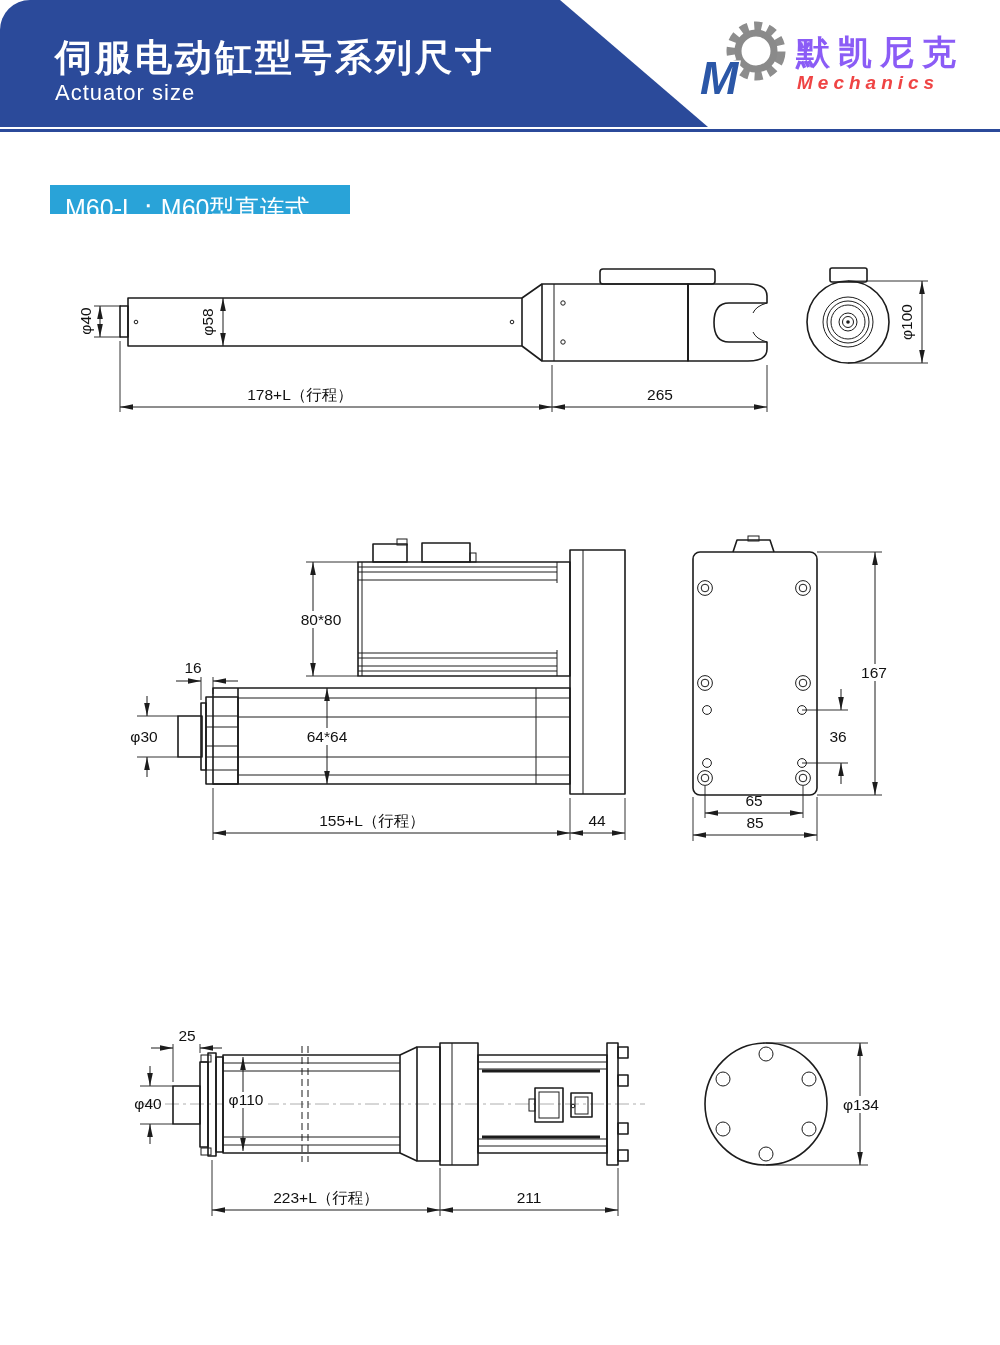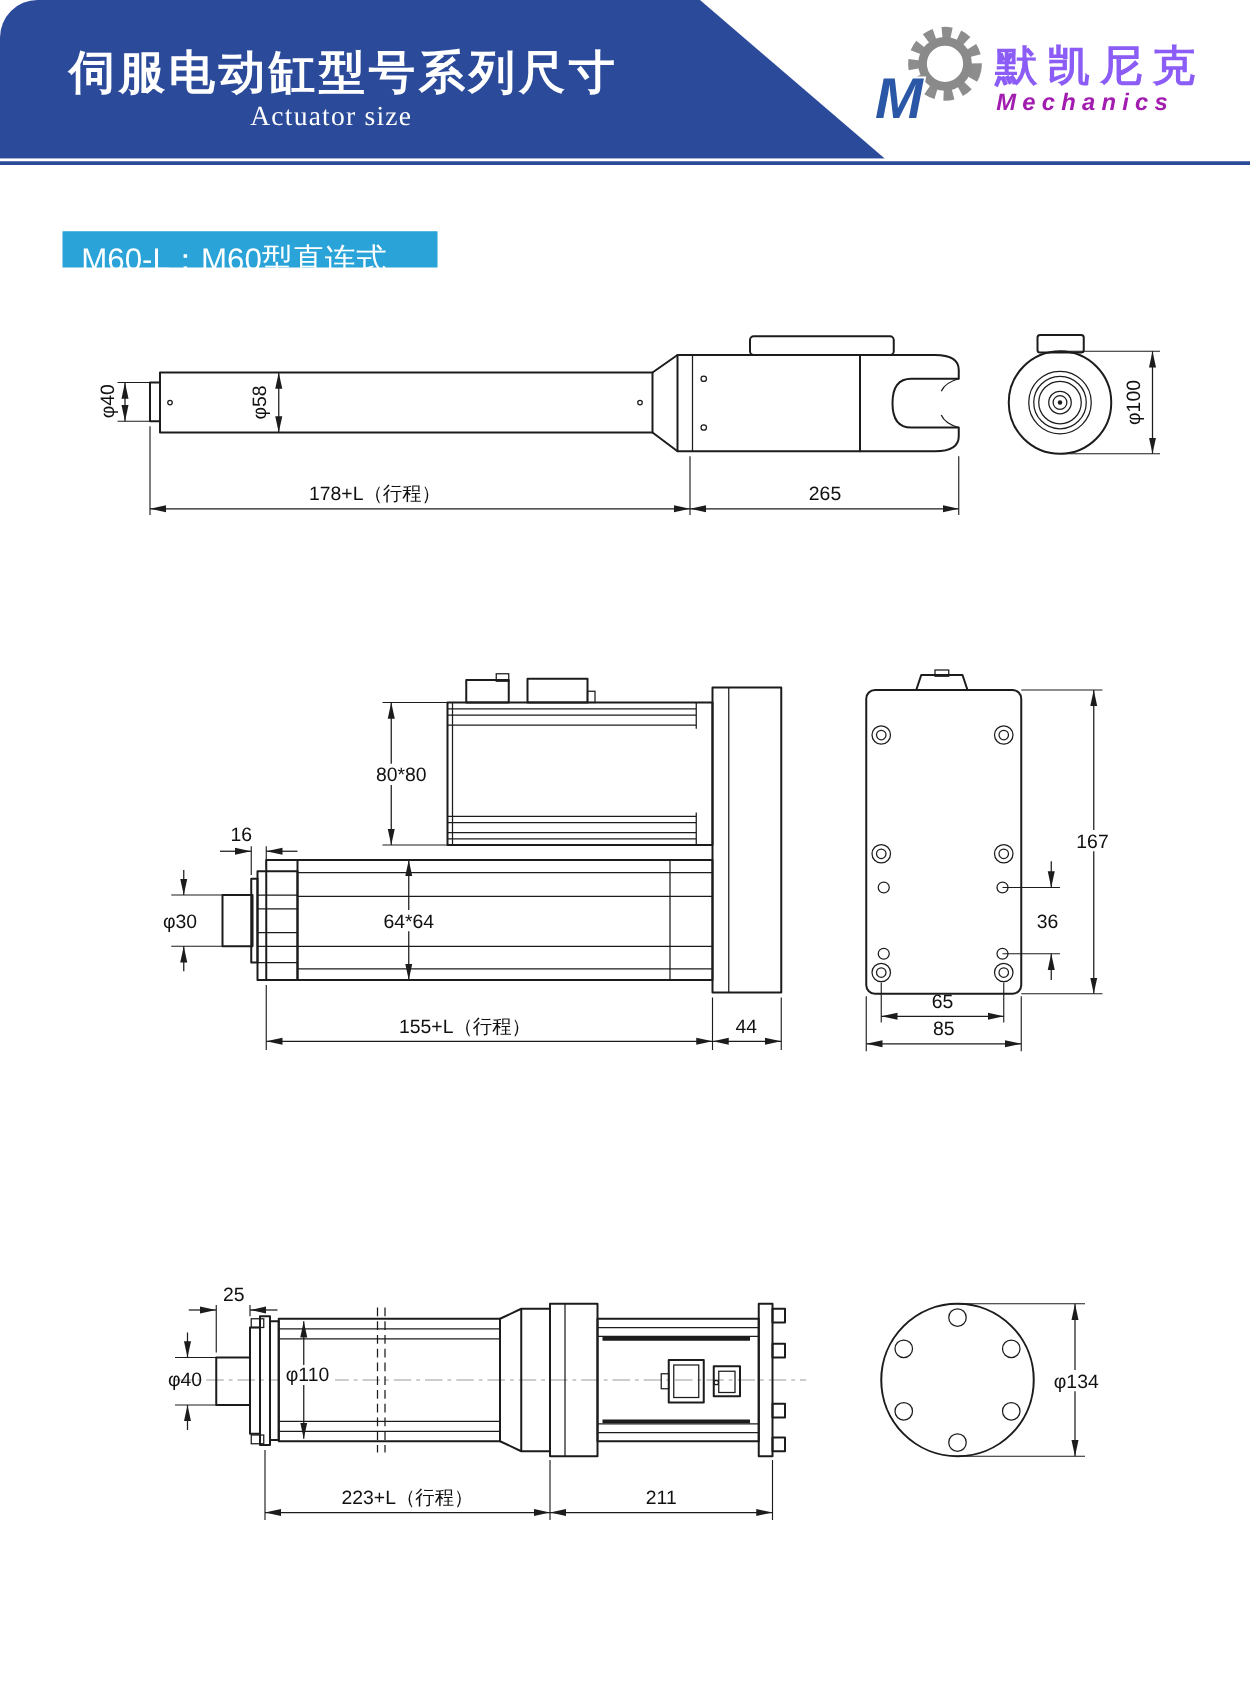--- a/index.html
+++ b/index.html
@@ -4,27 +4,27 @@
 <style>
   html,body{margin:0;padding:0;background:#fff;}
   .page{position:relative;width:1000px;height:1345px;background:#fff;overflow:hidden;
         font-family:"Liberation Sans",sans-serif;border-radius:30px;}
   
   .banner{position:absolute;left:0;top:0;width:1000px;height:127px;background:#2b4a9a;
           clip-path:polygon(0 0,560px 0,708px 100%,0 100%);}
   .banner-line{position:absolute;left:0;top:129px;width:1000px;height:3px;background:#2b4a9a;}
   .title{position:absolute;left:55px;top:33px;color:#fff;font-size:37px;font-weight:bold;
          letter-spacing:3px;white-space:nowrap;}
-  .subtitle{position:absolute;left:55px;top:80px;width:420px;text-align:center;color:#fff;
-            font-size:22px;font-family:Liberation Serif, serif;letter-spacing:1px;}
+  .subtitle{position:absolute;left:55px;top:80px;width:420px;color:#fff;
+            font-size:22px;font-family:Liberation Sans, sans-serif;letter-spacing:1px;}
   .logo{position:absolute;left:700px;top:16px;width:290px;height:100px;}
   .logo svg{position:absolute;left:0;top:2px;}
   .brand-cn{position:absolute;left:96px;top:14px;color:#8b5cf6;font-size:34px;font-weight:bold;
             letter-spacing:8px;white-space:nowrap;}
-  .brand-en{position:absolute;left:97px;top:56px;color:#a21caf;font-size:19px;font-weight:bold;
+  .brand-en{position:absolute;left:97px;top:56px;color:#ef4444;font-size:19px;font-weight:bold;
             font-style:italic;letter-spacing:5px;white-space:nowrap;}
   
   .sec{position:absolute;left:50px;width:300px;height:29px;background:#29a3d8;color:#fff;
        font-size:25px;line-height:47px;padding-left:15px;box-sizing:border-box;white-space:nowrap;}
   .sec1{top:185px}.sec2{top:453px}.sec3{top:875px}
   
   svg.draw{position:absolute;left:0;top:0;}
   .ol{stroke:#1c1c1c;stroke-width:1.6;fill:none;stroke-linejoin:round;}
   .tl{stroke:#1c1c1c;stroke-width:1;fill:none;}
   .th{stroke:#1c1c1c;stroke-width:3;fill:none;}

